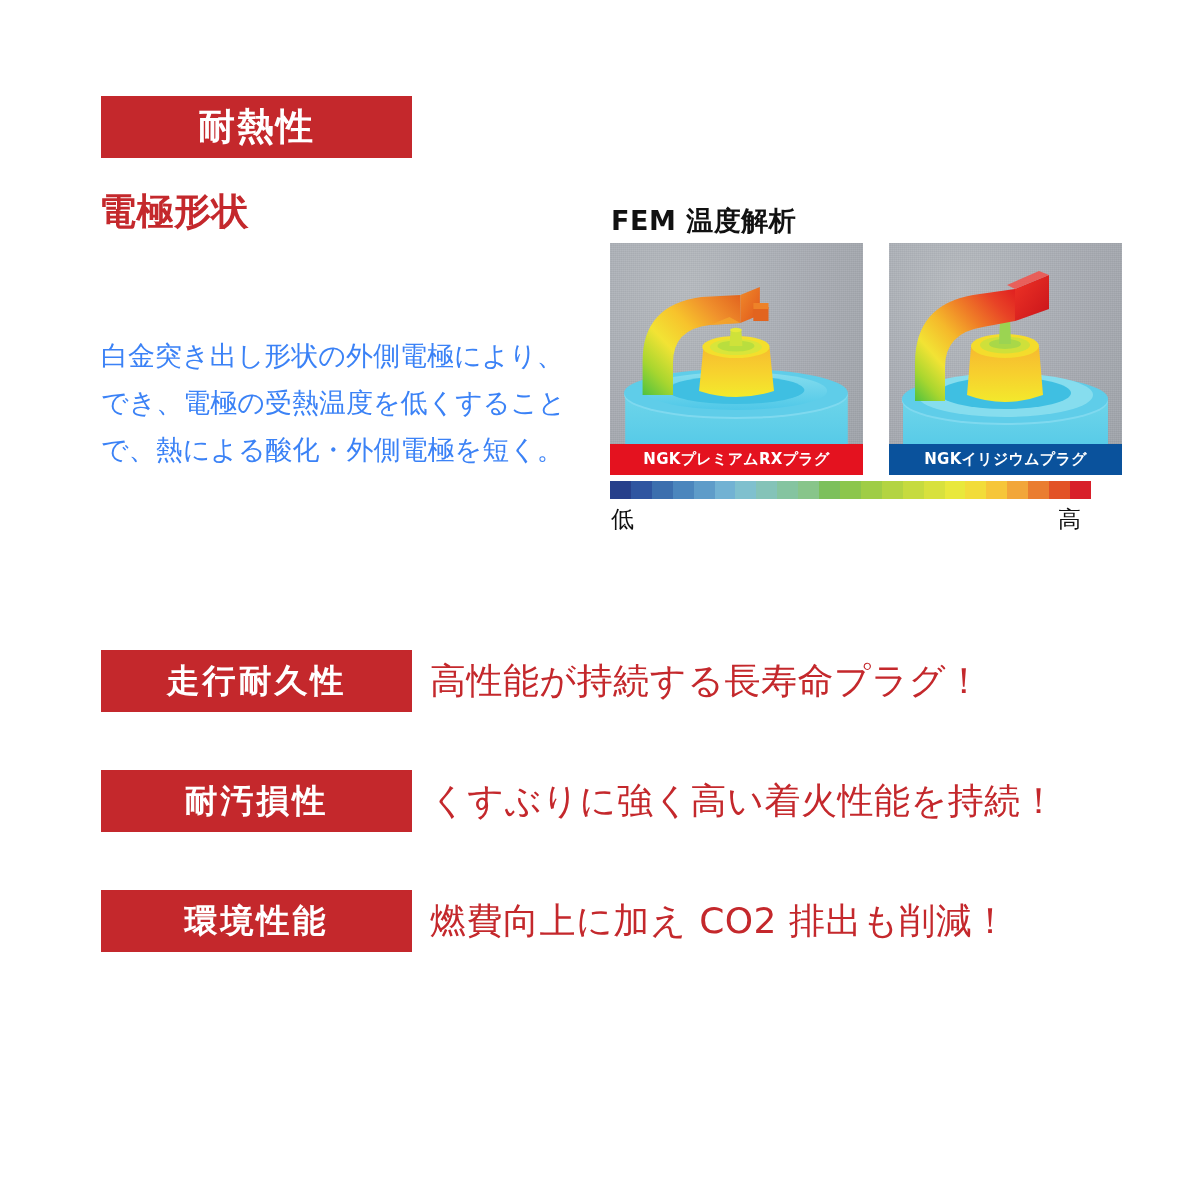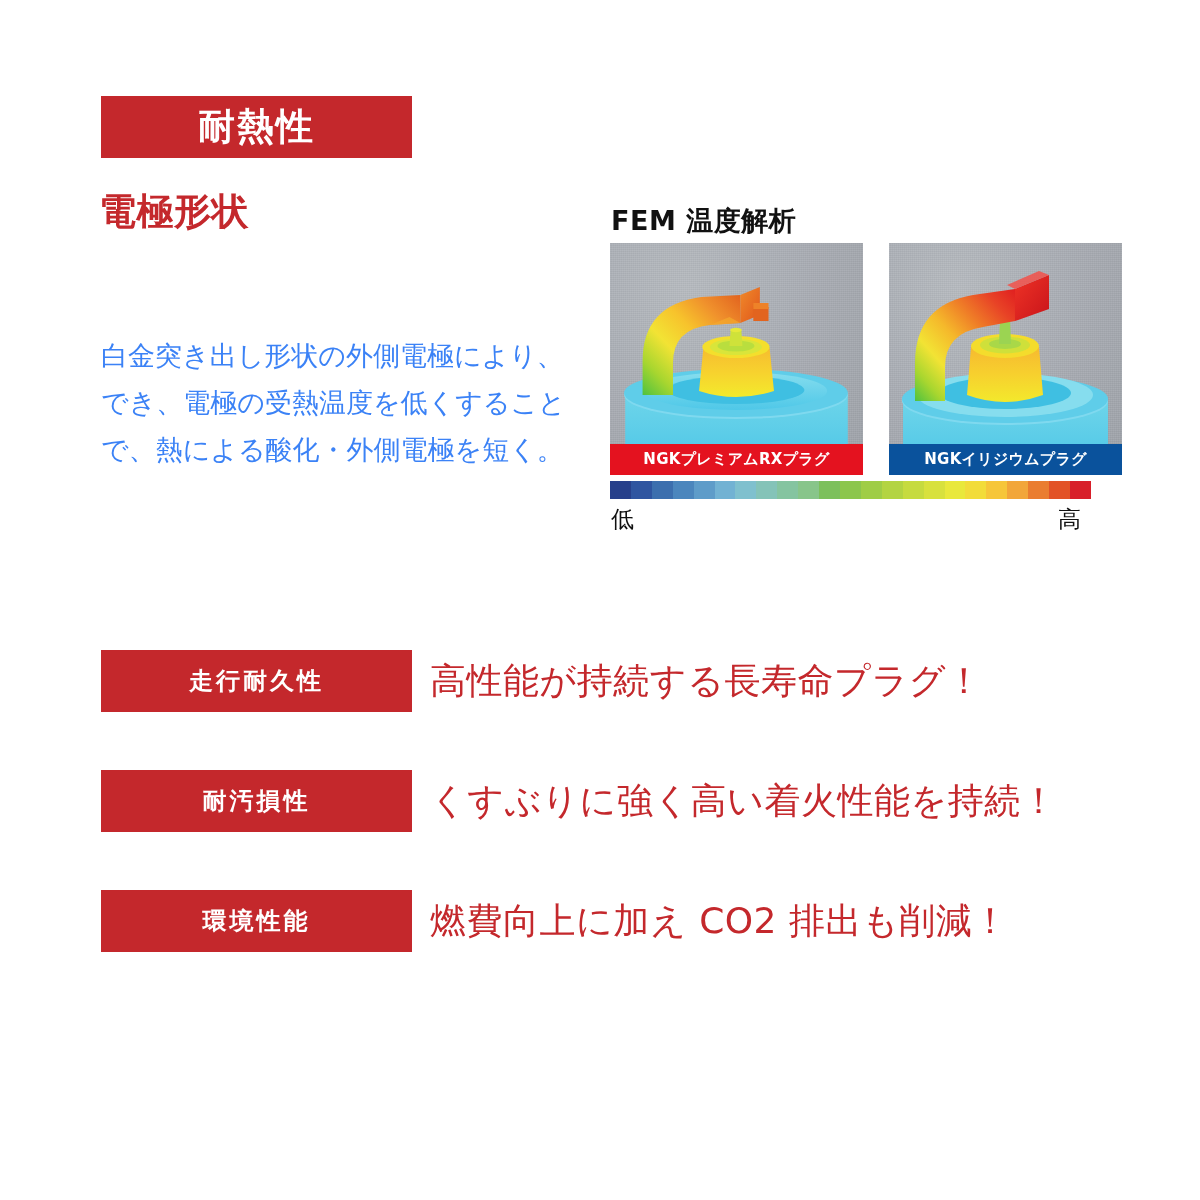--- a/index.html
+++ b/index.html
@@ -156,21 +156,21 @@
   #row-0 { top: 650px; }
   #row-1 { top: 770px; }
   #row-2 { top: 890px; }
 
   .feature-row .badge {
     position: absolute;
     left: 101px;
     top: 0;
     width: 311px;
     height: 62px;
-    font-size: 24px;
+    font-size: 33px;
     letter-spacing: 3px;
   }
 
   .feature-text {
     position: absolute;
     left: 430px;
     top: 0;
     height: 62px;
     display: flex;
     align-items: center;

